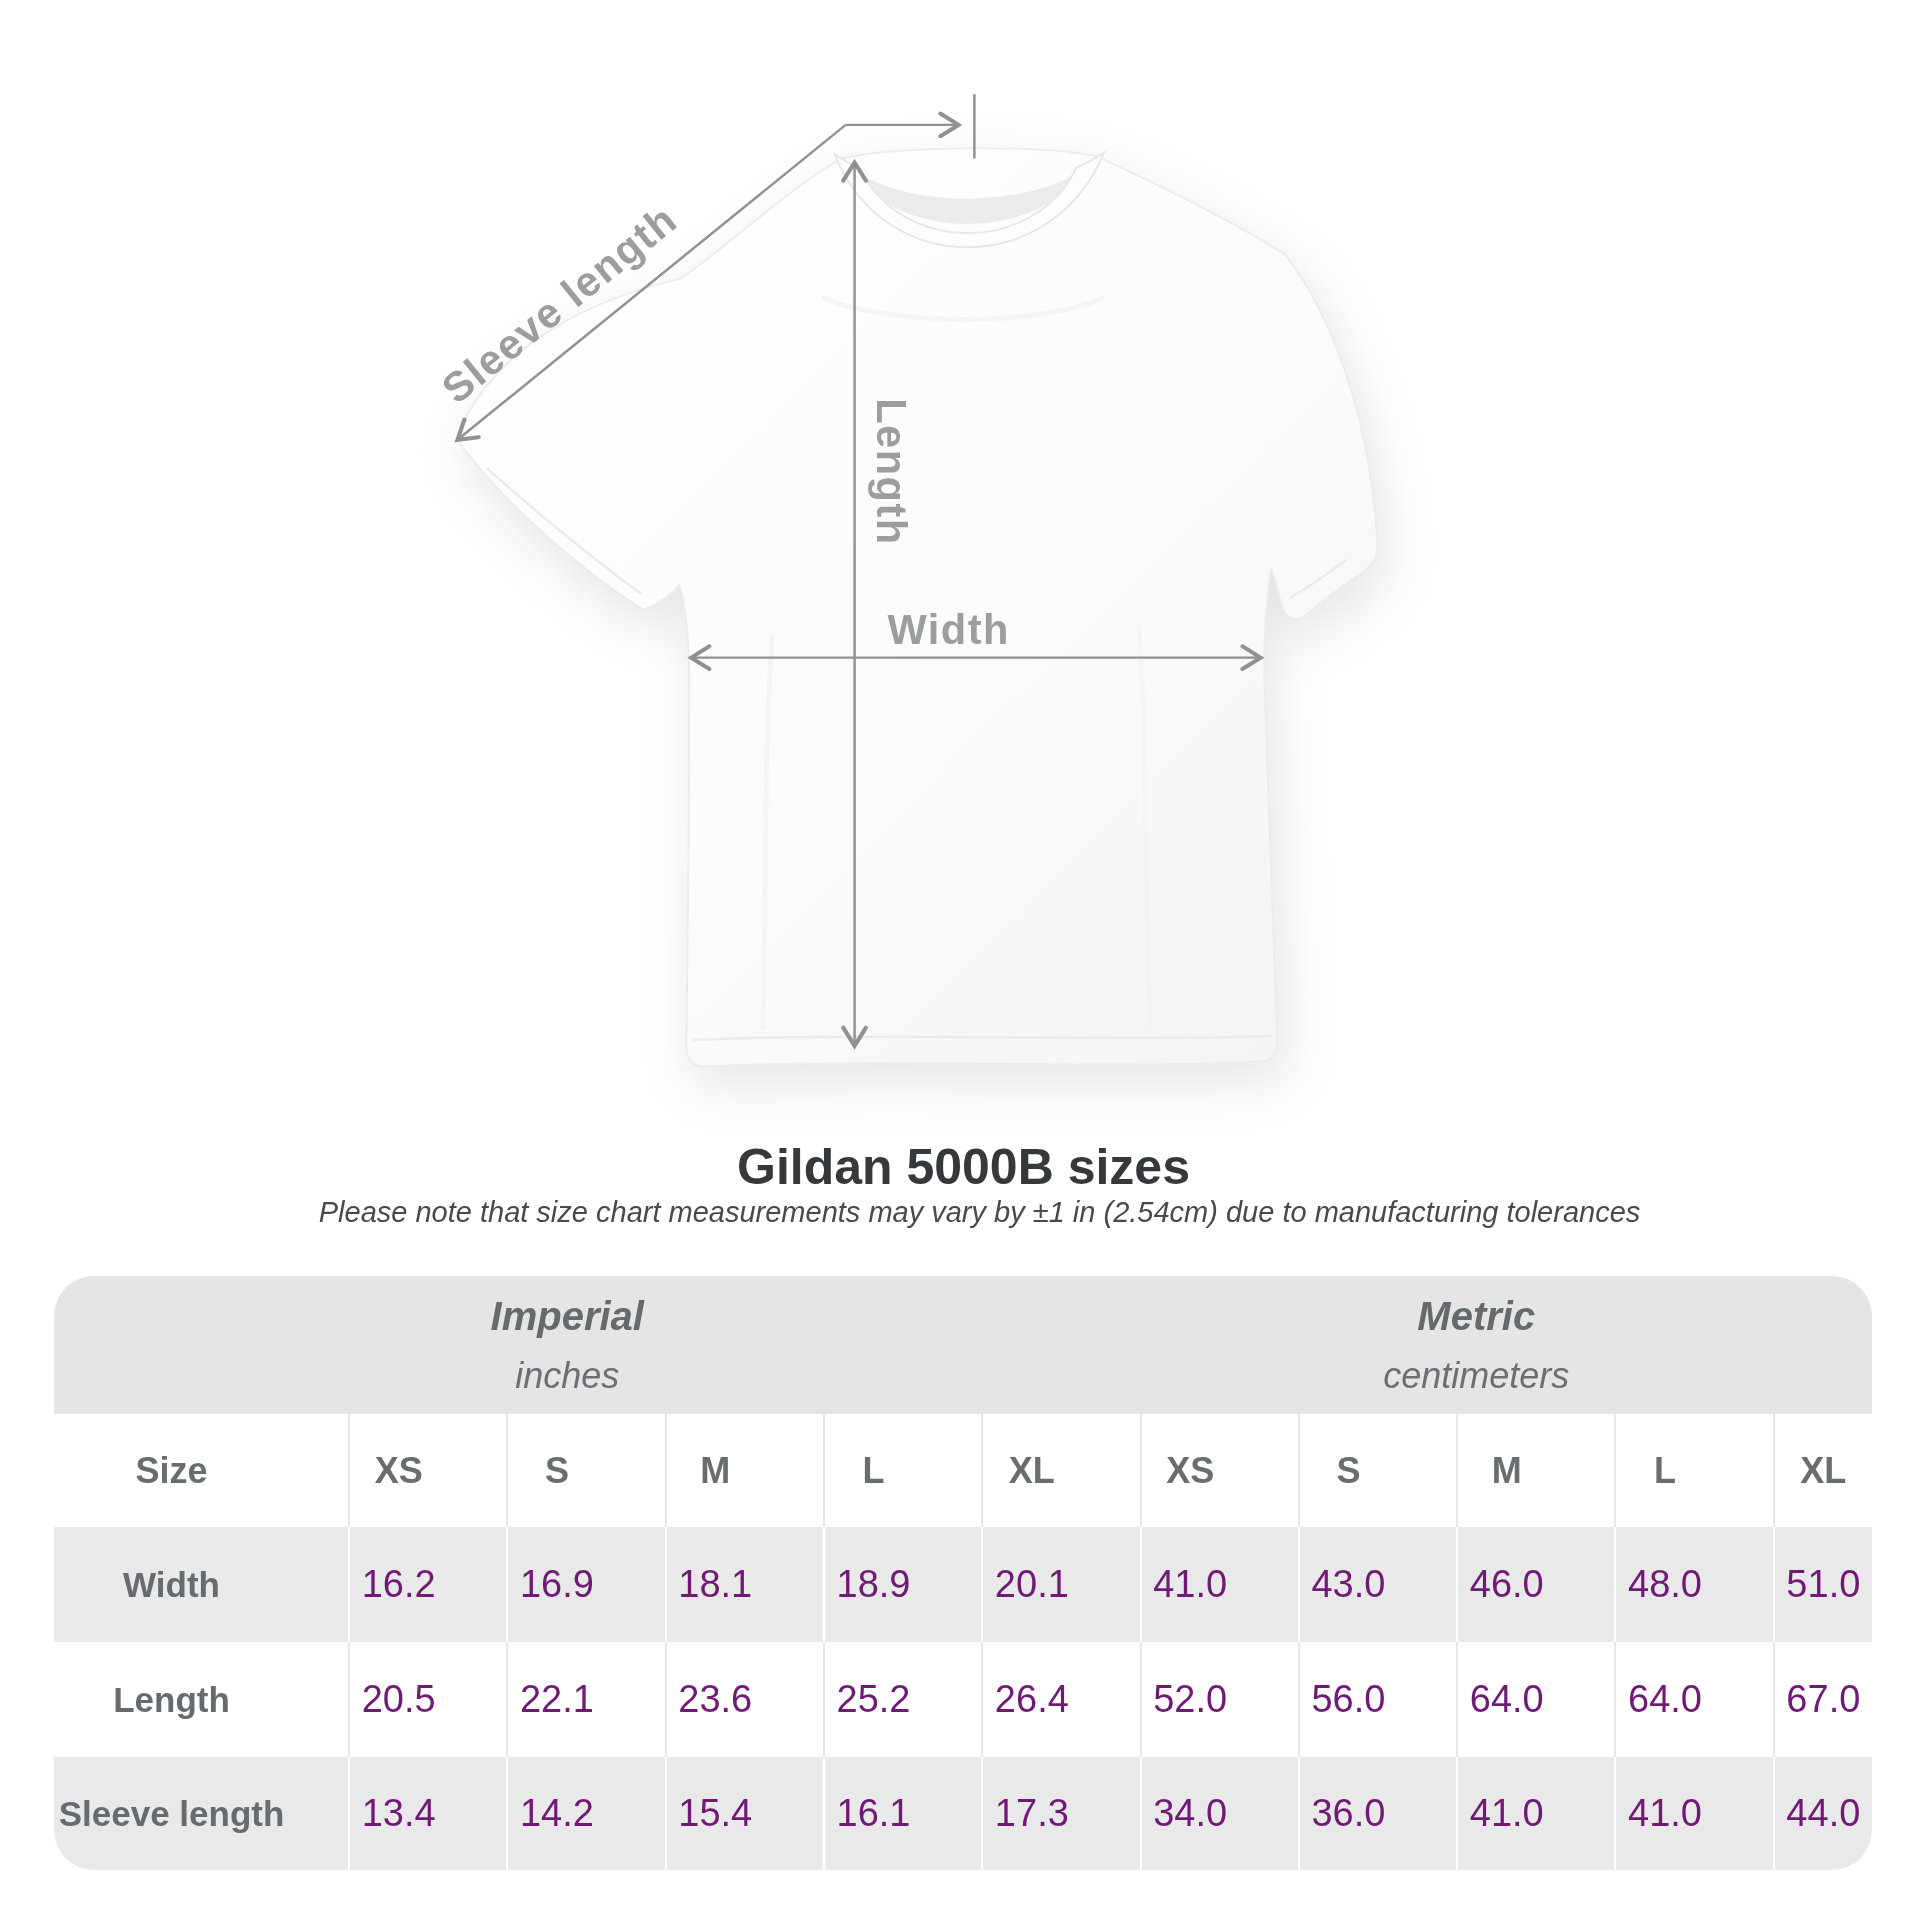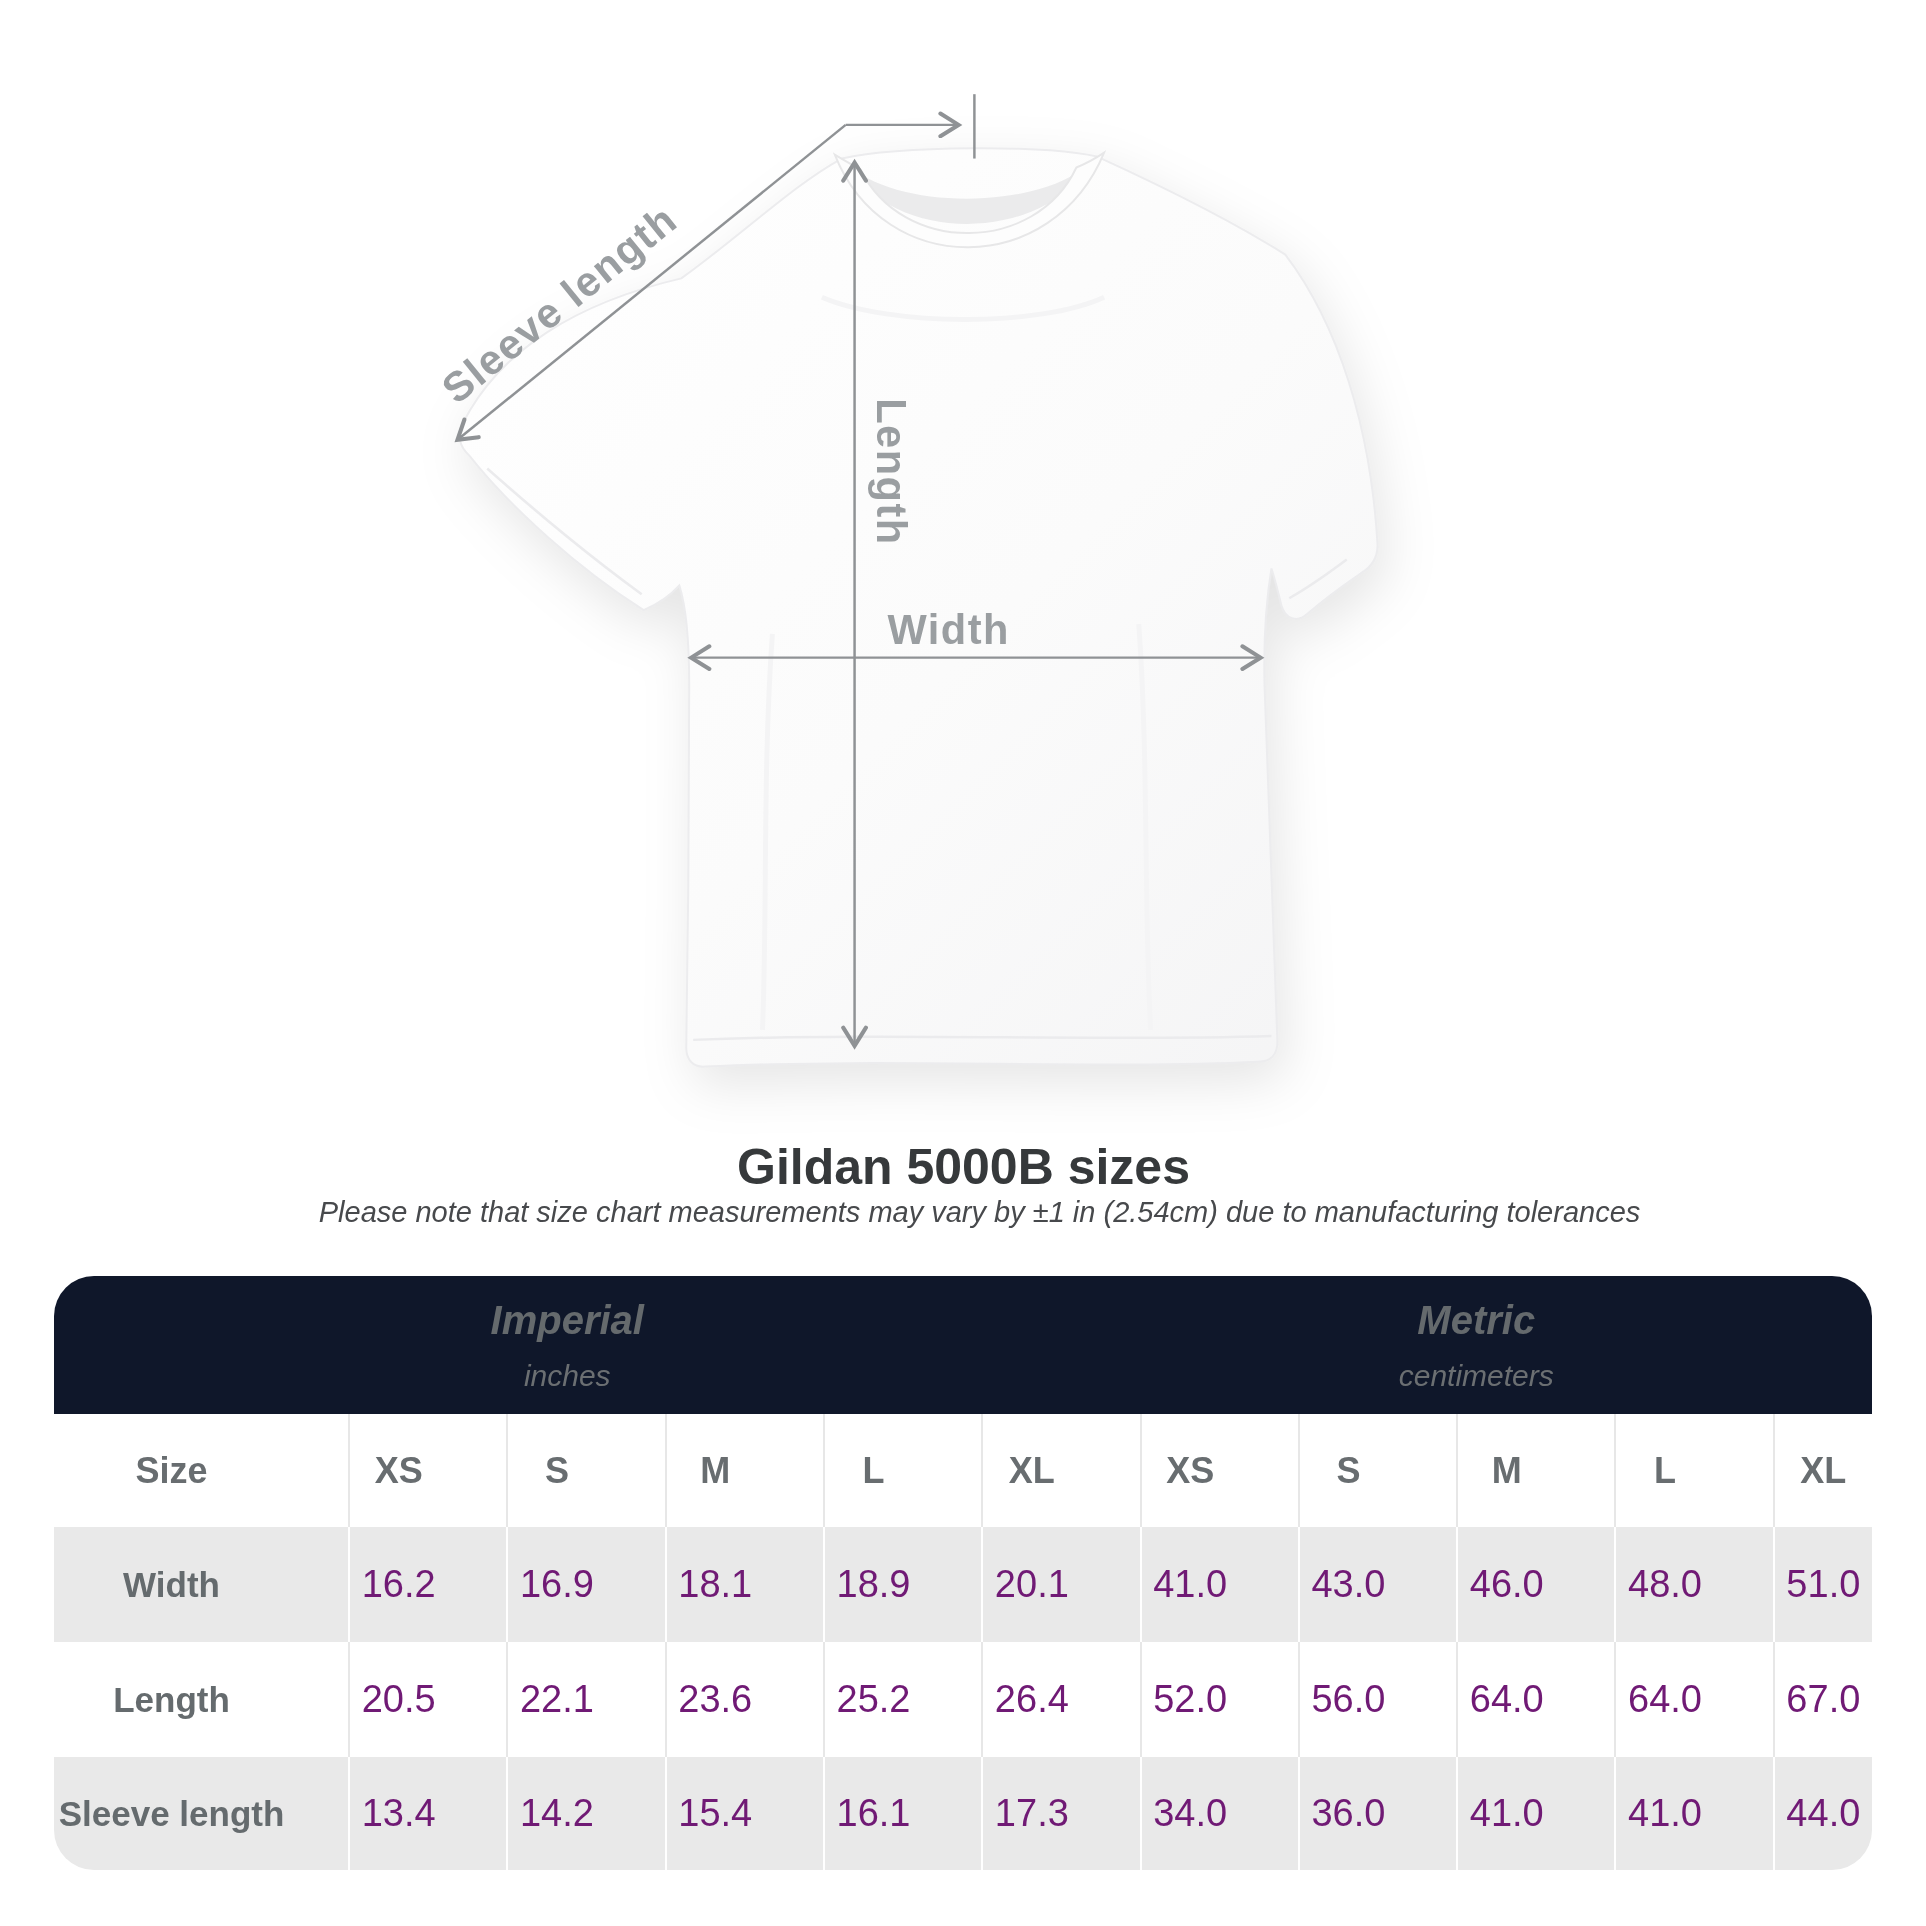--- a/index.html
+++ b/index.html
@@ -19,26 +19,26 @@
 
   
   .page-title{position:absolute;left:0;top:1121px;width:100%;text-align:center;
     font-size:50px;font-weight:bold;color:#36393b;margin-top:17px;}
   .page-note{position:absolute;left:16px;top:1196px;width:100%;text-align:center;
     font-size:29px;font-style:italic;color:#47494c;}
 
   
   .size-table{position:absolute;left:54px;top:1276px;width:1818px;border-radius:40px;overflow:hidden;}
   .band,.trow{display:grid;grid-template-columns:235px repeat(10,1fr);}
-  .band{background:#0f172a;height:138px;}
+  .band{background:#e5e5e5;height:138px;}
   .band .group{display:flex;flex-direction:column;align-items:center;justify-content:center;}
   .band .group.g1{grid-column:1/7;}
   .band .group.g2{grid-column:7/12;}
   .group-label{font-size:40px;font-weight:bold;font-style:italic;color:#656a6d;}
-  .group-sublabel{font-size:30px;font-style:italic;color:#6b6f72;margin-top:16px;}
+  .group-sublabel{font-size:36px;font-style:italic;color:#6b6f72;margin-top:16px;}
   .trow{background:#ffffff;gap:37px;}
   .trow.header{height:113px;}
   .trow.data{height:115px;}
   .trow.gray{background:#e9e9e9;}
   .trow.last{height:113px;}
   .cell{display:flex;align-items:center;justify-content:center;}
   .trow > .cell + .cell{border-left:2px solid #e7e7e7;margin-left:22px;}
   .trow.gray > .cell + .cell{border-left-color:#ffffff;}
   .cell.corner,.cell.head{font-size:36px;font-weight:bold;color:#686d70;}
   .cell.rlabel{font-size:35px;font-weight:bold;color:#656b6e;}

